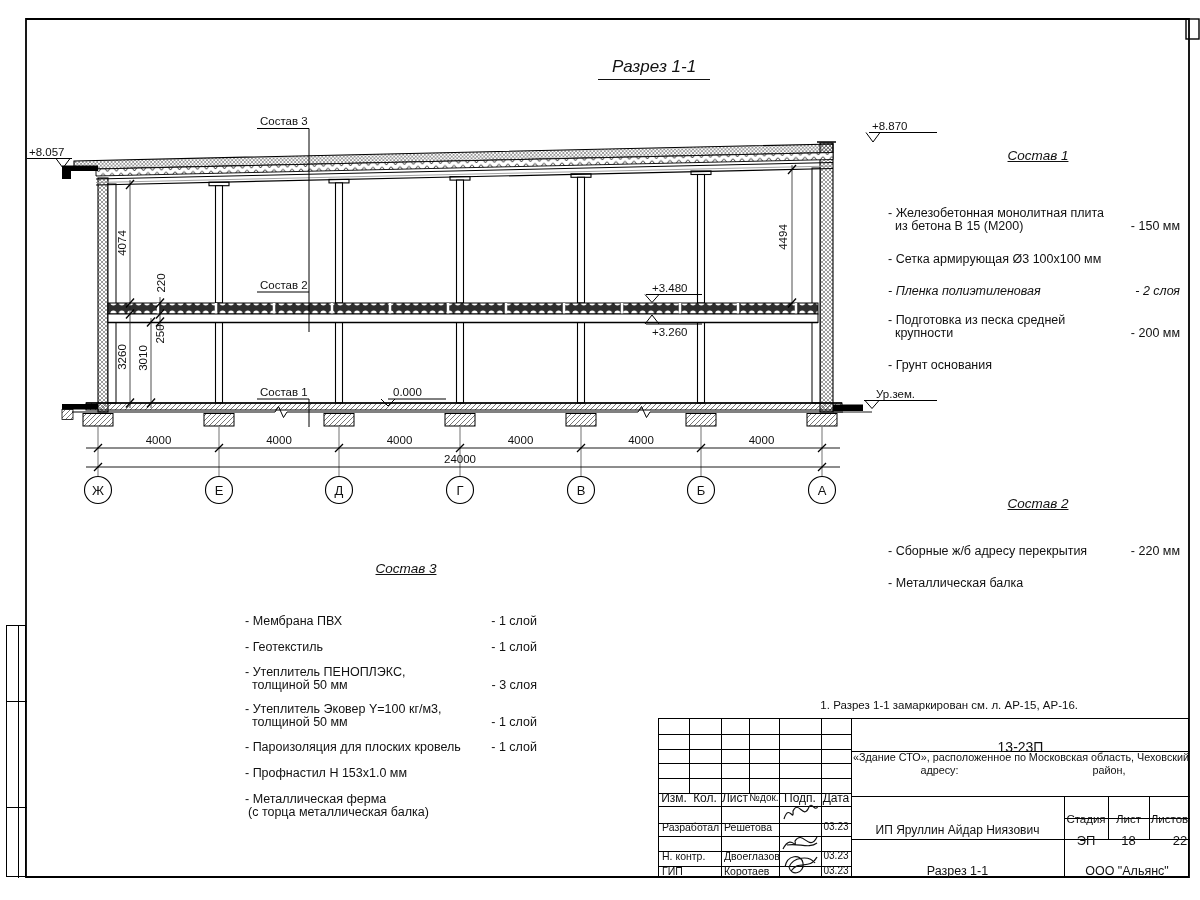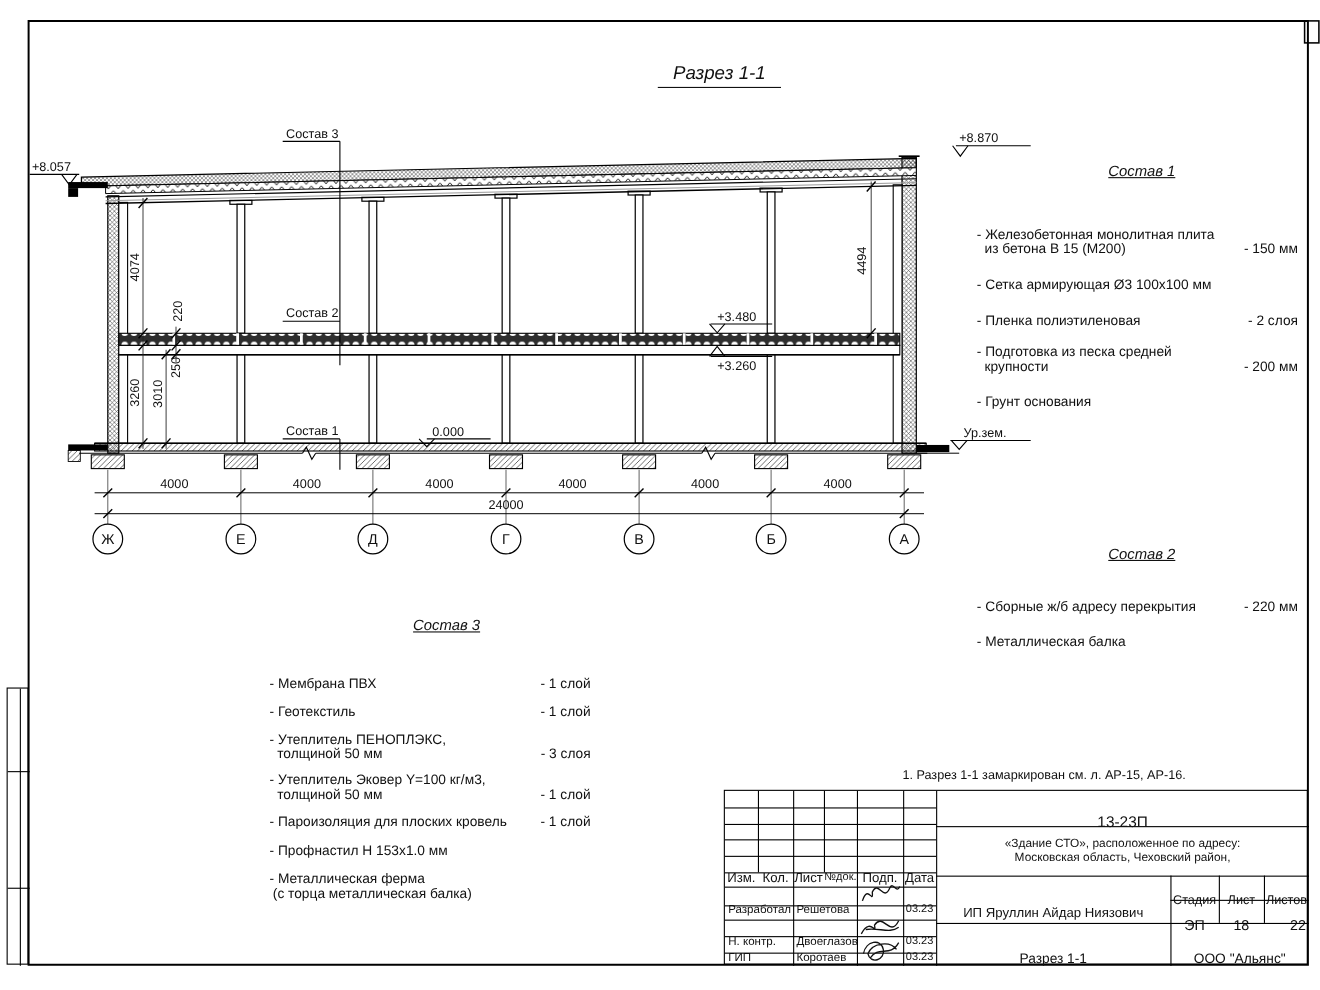--- a/index.html
+++ b/index.html
@@ -262,21 +262,21 @@
 <div class="abs comp-head" style="left:963px;top:148px;width:150px;">Состав 1</div>
 <div class="abs comp-item" style="left:888px;top:207px;width:292px;">
   <div>- Железобетонная  монолитная плита</div>
       <div style="padding-left:7px">из бетона В 15 (М200)</div>
   <span class="val">- 150 мм</span>
     </div>
 <div class="abs comp-item" style="left:888px;top:253px;width:292px;">
   <div>- Сетка армирующая Ø3 100х100 мм</div>
   <span class="val"></span>
     </div>
-<div class="abs comp-item" style="left:888px;top:285px;width:292px;">
+<div class="abs comp-item" style="left:888px;top:285px;width:292px;font-style:italic;">
   <div>- Пленка полиэтиленовая</div>
   <span class="val">-  2 слоя</span>
     </div>
 <div class="abs comp-item" style="left:888px;top:314px;width:292px;">
   <div>- Подготовка из песка средней</div>
       <div style="padding-left:7px">крупности</div>
   <span class="val">- 200 мм</span>
     </div>
 <div class="abs comp-item" style="left:888px;top:359px;width:292px;">
   <div>- Грунт основания</div>
@@ -373,21 +373,21 @@
 
   <svg class="abs" style="left:120px;top:74px" width="42" height="85" viewBox="0 0 42 85">
     <g fill="none" stroke="#111" stroke-width="1.2">
       <path d="M5,26 C10,10 15,30 14,18 C20,6 24,28 30,14 C33,8 36,20 39,13"></path>
       <path d="M4,56 C12,40 18,58 16,48 C24,36 30,60 38,44 M8,52 C20,50 30,56 38,50"></path>
       <path d="M6,74 C8,62 22,60 24,70 C26,80 12,84 10,74 C14,64 30,62 36,70 M12,78 C20,66 30,78 38,64"></path>
     </g>
   </svg>
 
   <div class="cell" style="left:192px;top:0;width:339px;height:32px;font-size:14px">13-23П</div>
-  <div class="abs" style="left:192px;top:32px;width:339px;height:45px;display:flex;flex-direction:column;justify-content:center;text-align:center;font-size:10.8px;line-height:13px">
+  <div class="abs" style="left:192px;top:32px;width:339px;height:45px;display:flex;flex-direction:row;justify-content:center;text-align:center;font-size:10.8px;line-height:13px">
     <div>«Здание СТО», расположенное по адресу:</div>
     <div>Московская область, Чеховский район,</div>
   </div>
   <div class="cell" style="left:192px;top:77px;width:213px;height:43px;font-size:12px">ИП Яруллин Айдар Ниязович</div>
   <div class="cell" style="left:192px;top:120px;width:213px;height:39px;font-size:12.5px">Разрез 1-1</div>
   <div class="cell" style="left:405px;top:77px;width:44px;height:22px;font-size:11.5px">Стадия</div>
   <div class="cell" style="left:449px;top:77px;width:41px;height:22px;font-size:11.5px">Лист</div>
   <div class="cell" style="left:490px;top:77px;width:41px;height:22px;font-size:11.5px">Листов</div>
   <div class="cell" style="left:405px;top:99px;width:44px;height:21px;font-size:13px">ЭП</div>
   <div class="cell" style="left:449px;top:99px;width:41px;height:21px;font-size:13px">18</div>

